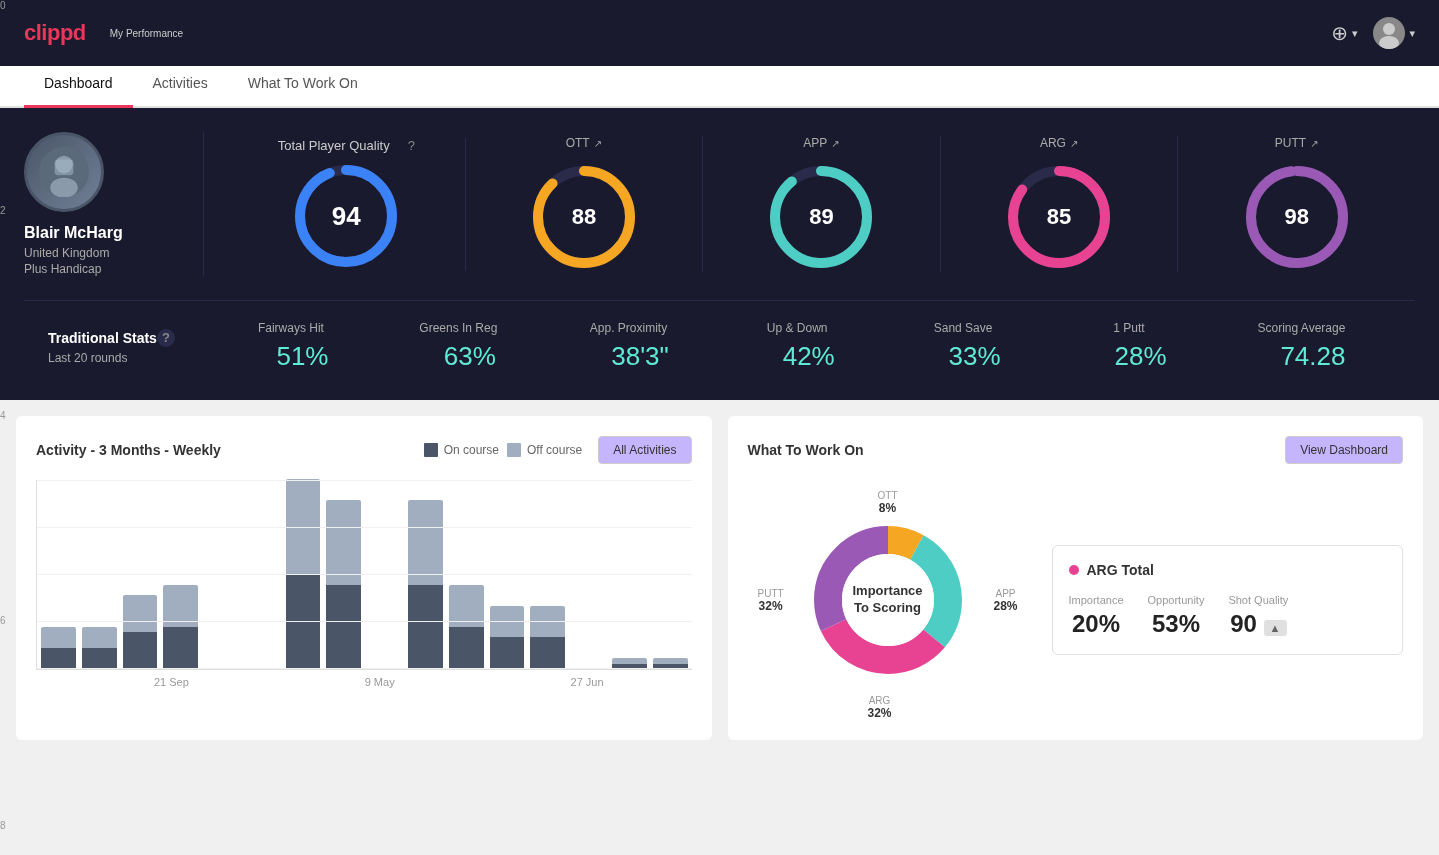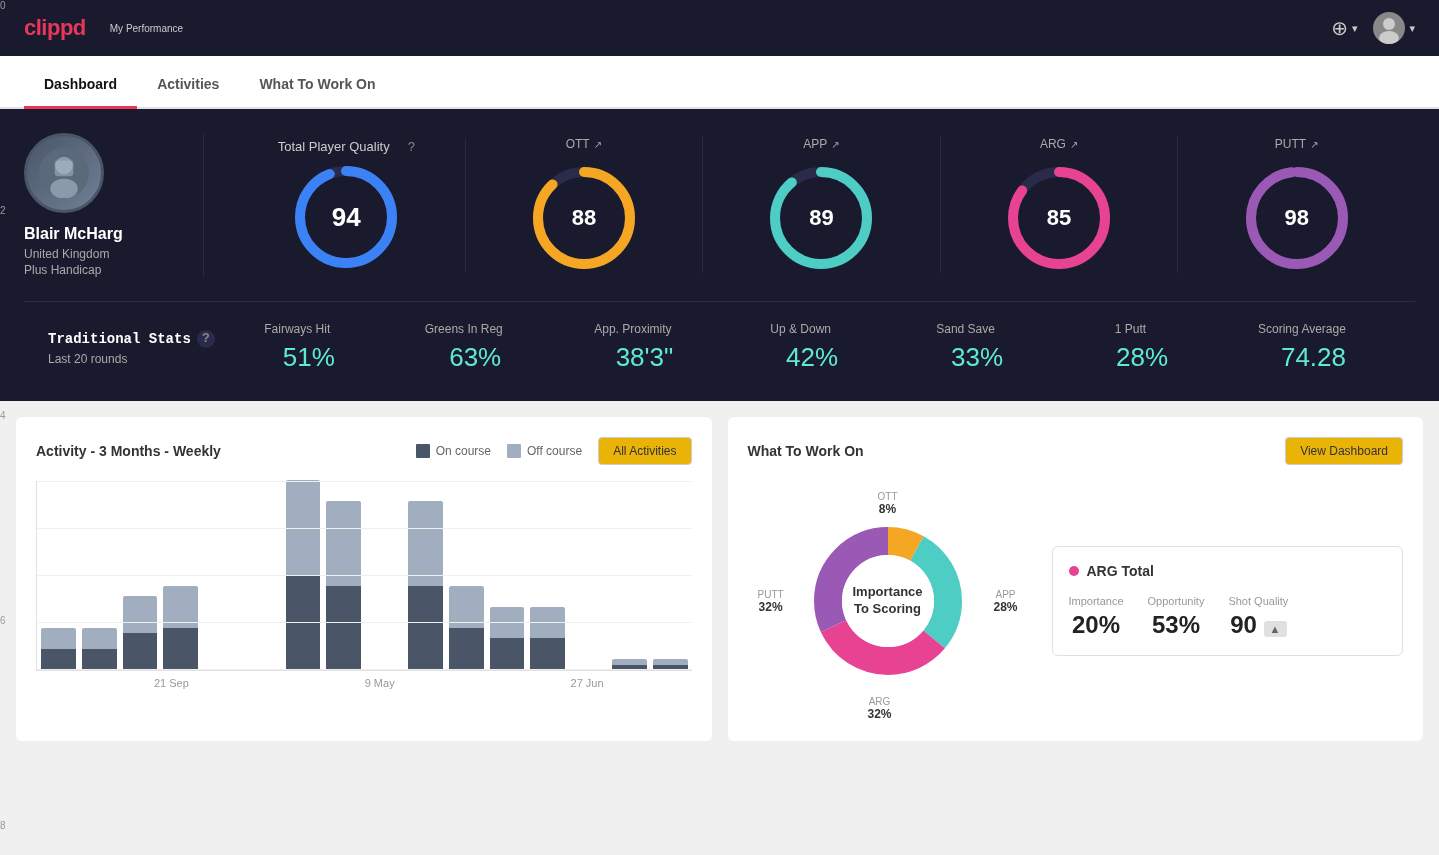--- a/index.html
+++ b/index.html
@@ -4,45 +4,45 @@
   <style>
     * { box-sizing: border-box; margin: 0; padding: 0; }
     body { font-family: -apple-system, BlinkMacSystemFont, 'Segoe UI', Arial, sans-serif; background: #f0f0f0; color: #fff; }
 
     
     .header {
       background: #1a1a2e;
       display: flex;
       align-items: center;
       padding: 0 24px;
-      height: 56px;
+      height: 66px;
       justify-content: space-between;
     }
     .logo { color: #e8375a; font-size: 22px; font-weight: 700; letter-spacing: -0.5px; }
     .header-title { color: #ccc; font-size: 10px; margin-left: 24px; }
     .header-left { display: flex; align-items: center; }
     .header-right { display: flex; align-items: center; gap: 16px; }
     .header-icon { color: #ccc; font-size: 20px; cursor: pointer; display: flex; align-items: center; gap: 4px; }
     .avatar-circle { width: 32px; height: 32px; border-radius: 50%; background: #888; overflow: hidden; display: flex; align-items: center; justify-content: center; }
 
     
     .nav-tabs {
       background: #fff;
       display: flex;
       border-bottom: 2px solid #e0e0e0;
       padding: 0 24px;
     }
     .nav-tab {
-      padding: 20px 20px 14px;
+      padding: 9px 20px 14px;
       font-size: 14px;
       color: #555;
       cursor: pointer;
       border-bottom: 3px solid transparent;
       margin-bottom: -2px;
-      font-weight: 700;
+      font-weight: 400;
     }
     .nav-tab.active { color: #111; border-bottom-color: #e8375a; }
 
     
     .perf-section {
       background: #1a1a2e;
       padding: 24px 24px 0;
     }
 
     .perf-top {
@@ -137,21 +137,21 @@
 
     
     .stats-section {
       background: #1a1a2e;
       padding: 20px 24px 28px;
       display: flex;
       align-items: center;
       gap: 0;
     }
     .stats-label-group { min-width: 160px; }
-    .stats-title { font-size: 14px; font-weight: 600; color: #fff; display: flex; align-items: center; gap: 6px; font-family: Liberation Mono, monospace; }
+    .stats-title { font-size: 14px; font-weight: 600; color: #fff; display: flex; align-items: center; gap: 0; }
     .stats-subtitle { font-size: 12px; color: #aaa; margin-top: 4px; }
     .stats-values { display: flex; flex: 1; justify-content: space-around; }
     .stat-item { text-align: center; }
     .stat-name { font-size: 12px; color: #aaa; margin-bottom: 6px; }
     .stat-value { font-size: 26px; font-weight: 400; color: #5eead4; margin-left: 23px; }
 
     
     .bottom-section {
       display: flex;
       gap: 16px;
@@ -167,26 +167,26 @@
     }
 
     
     .activity-header {
       display: flex;
       align-items: center;
       justify-content: space-between;
       margin-bottom: 16px;
     }
     .activity-title { font-size: 14px; font-weight: 600; color: #333; }
-    .legend { display: flex; gap: 16px; align-items: center; }
+    .legend { display: flex; gap: 8px; align-items: center; }
     .legend-item { display: flex; align-items: center; gap: 6px; font-size: 12px; color: #666; }
     .legend-box { width: 14px; height: 14px; border-radius: 1px; }
     .btn-outline {
       border: 1px solid #ccc;
-      background: #eab308;
+      background: #c4b5fd;
       padding: 6px 14px;
       border-radius: 4px;
       font-size: 12px;
       color: #333;
       cursor: pointer;
     }
 
     .chart-y-labels {
       position: absolute;
       left: 0;

